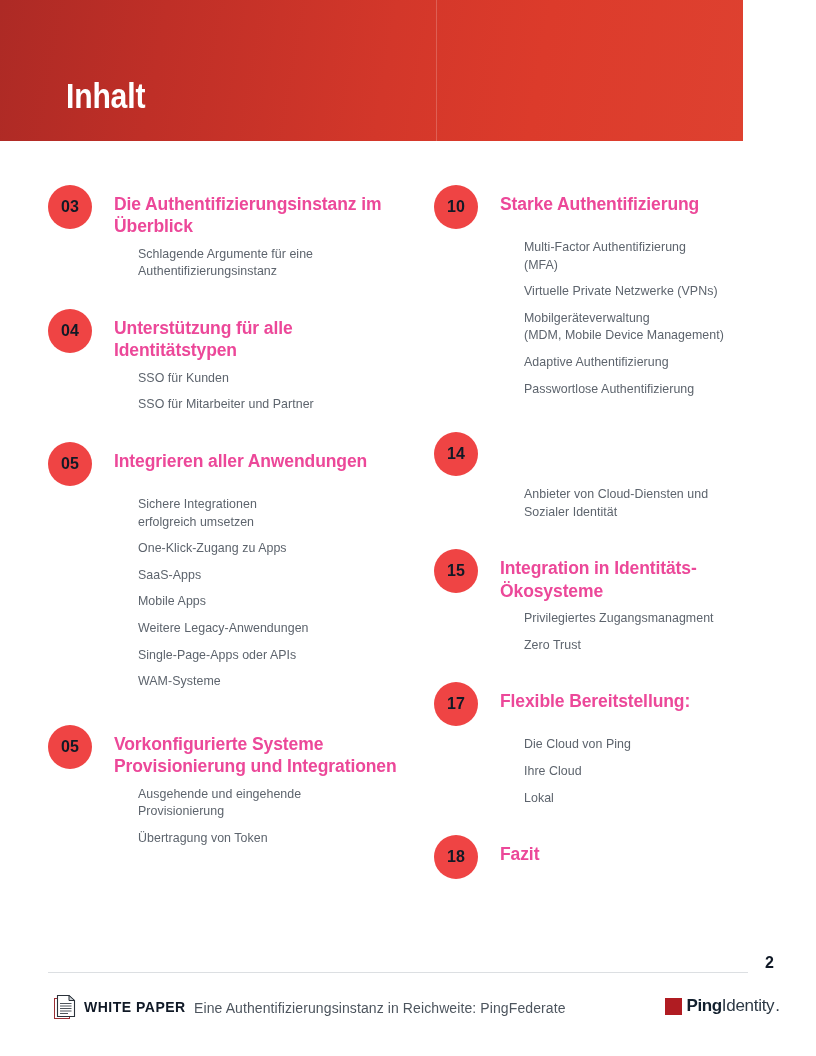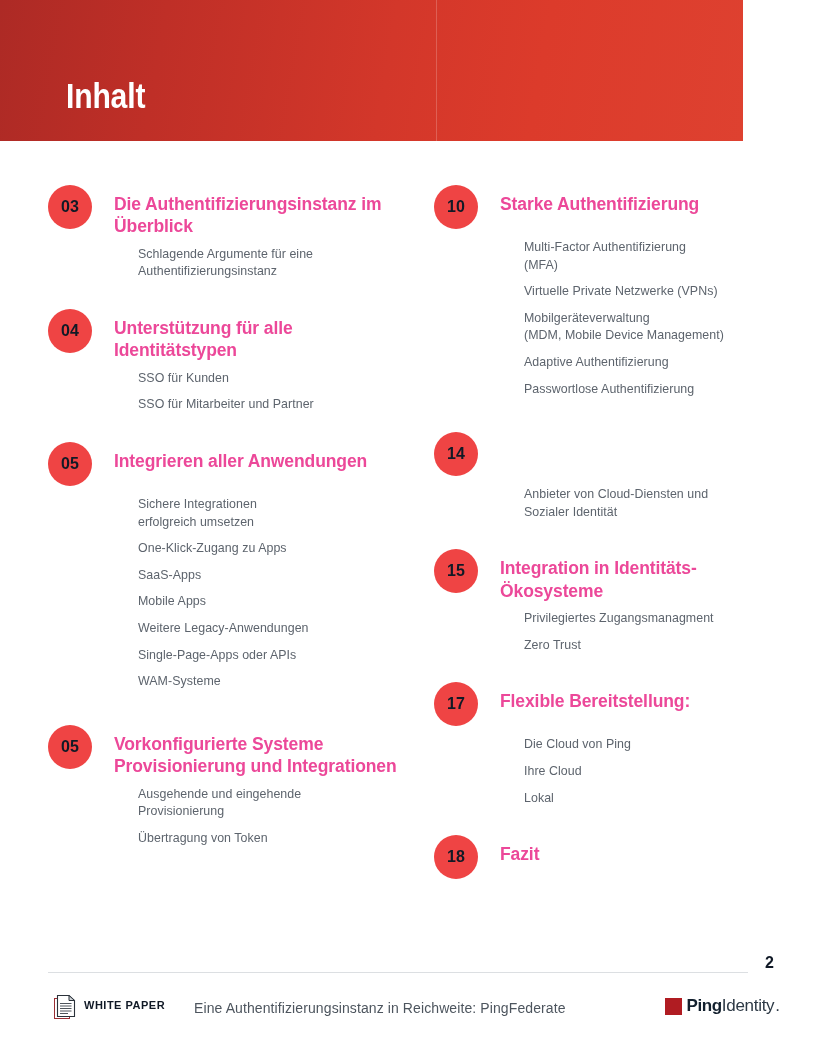--- a/index.html
+++ b/index.html
@@ -159,21 +159,21 @@
     left: 6px;
     top: 2px;
     width: 22px;
     height: 26px;
   }
   .footer-label {
     position: absolute;
     left: 36px;
     top: 7px;
     color: #101926;
-    font-size: 11px;
+    font-size: 14px;
     font-weight: bold;
     letter-spacing: 0.5px;
   }
   .footer-subtitle {
     position: absolute;
     left: 146px;
     top: 8px;
     color: #4d555e;
     font-size: 14px;
     font-weight: 400;

